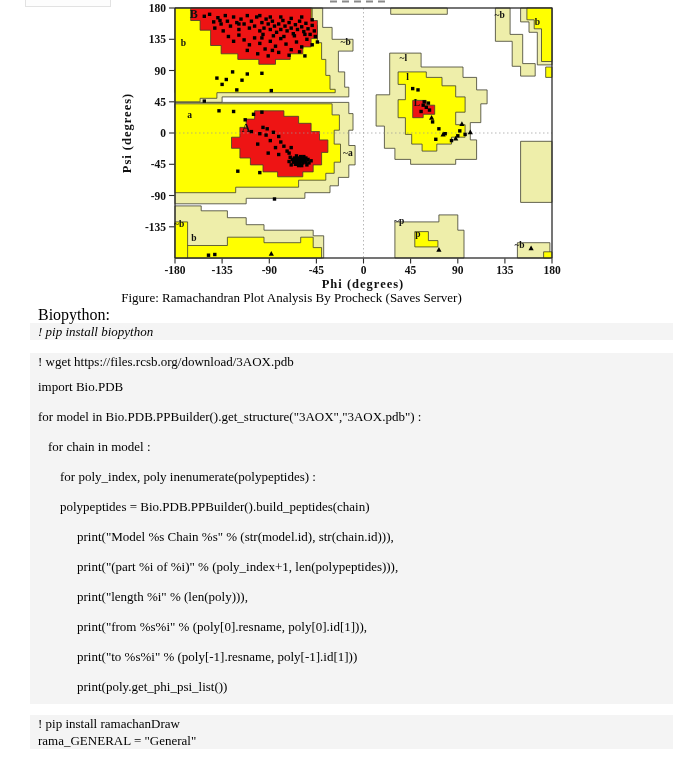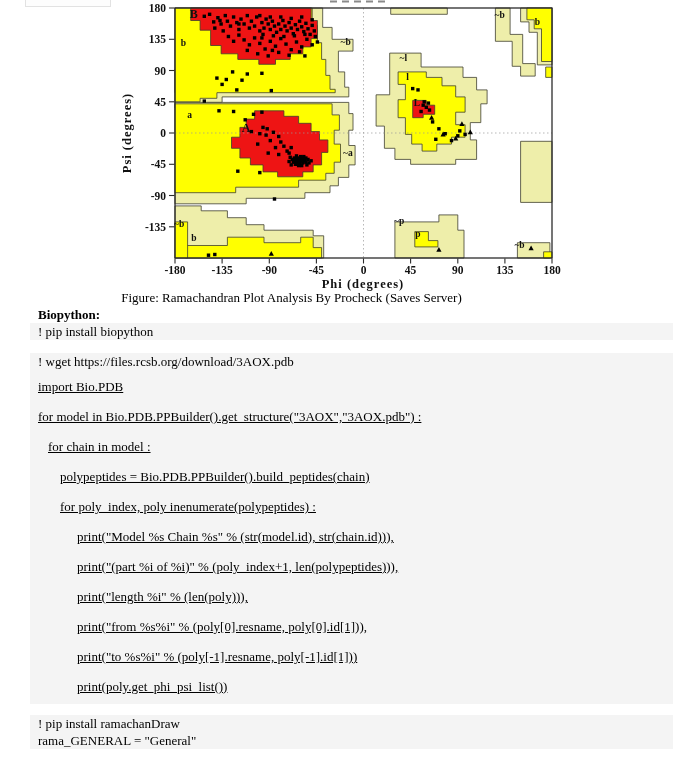--- a/index.html
+++ b/index.html
@@ -14,24 +14,24 @@
   #rama-svg .tick{font-size:11.5px;}
   #rama-svg .axis-title{font-size:12.5px;letter-spacing:1px;}
   #rama-svg .rlab{font-size:9.5px;}
   #rama-svg .rlab.lg{font-size:12px;}
   #rama-svg .grid{stroke:#9a9a9a;stroke-width:0.7;stroke-dasharray:1.5,2.5;}
   .cropdash{stroke:#8a8a8a;stroke-width:2;stroke-dasharray:7,5;}
   #caption{position:absolute;top:290px;left:0;width:583px;text-align:center;
            font-size:13px;line-height:16px;}
   
   #doc{position:absolute;top:307px;left:0;width:695px;}
-  .intro{margin-left:38px;height:16px;line-height:15px;font-size:13px;font-weight:bold;}
+  .intro{margin-left:38px;height:16px;line-height:15px;font-size:16px;}
   .bar{background:#f4f4f4;width:643px;margin-left:30px;}
   .bar .cl{line-height:17px;font-size:13px;}
-  .codeblock{background:#f4f4f4;width:643px;margin-left:30px;padding:2px 0;text-decoration:underline;}
+  .codeblock{background:#f4f4f4;width:643px;margin-left:30px;padding:2px 0;}
   .codeblock .cl{line-height:30px;font-size:13px;white-space:pre;}
 </style>
 </head>
 <body>
 
 <div id="page">
 
   <div id="topcrop"></div>
 
   <div id="figure">
@@ -298,31 +298,31 @@
         <polygon points="413.1,245.5 410.5,250.3 415.70000000000005,250.3" fill="#000"></polygon>
       </svg>
   </div>
 
   <div id="caption">Figure: Ramachandran Plot Analysis By Procheck (Saves Server)</div>
 
   <div id="doc">
     <div class="intro">Biopython:</div>
     <div id="blocks">
         <div class="bar" style="margin-bottom: 13px;">
-          <div class="cl" style="padding-left: 8px;">! pip install biopython</div>
+          <div class="cl" style="padding-left: 8px; font-style: italic;">! pip install biopython</div>
         </div>
         <div class="bar" style="">
           <div class="cl" style="padding-left: 8px;">! wget https://files.rcsb.org/download/3AOX.pdb</div>
         </div>
         <div class="codeblock" style="margin-bottom: 11px;">
           <div class="cl" style="padding-left: 8px;">import Bio.PDB</div>
           <div class="cl" style="padding-left: 8px;">for model in Bio.PDB.PPBuilder().get_structure("3AOX","3AOX.pdb") :</div>
           <div class="cl" style="padding-left: 18px;">for chain in model :</div>
+          <div class="cl" style="padding-left: 30px;">for poly_index, poly inenumerate(polypeptides) :</div>
           <div class="cl" style="padding-left: 30px;">polypeptides = Bio.PDB.PPBuilder().build_peptides(chain)</div>
-          <div class="cl" style="padding-left: 30px;">for poly_index, poly inenumerate(polypeptides) :</div>
           <div class="cl" style="padding-left: 47px;">print("Model %s Chain %s" % (str(model.id), str(chain.id))),</div>
           <div class="cl" style="padding-left: 47px;">print("(part %i of %i)" % (poly_index+1, len(polypeptides))),</div>
           <div class="cl" style="padding-left: 47px;">print("length %i" % (len(poly))),</div>
           <div class="cl" style="padding-left: 47px;">print("from %s%i" % (poly[0].resname, poly[0].id[1])),</div>
           <div class="cl" style="padding-left: 47px;">print("to %s%i" % (poly[-1].resname, poly[-1].id[1]))</div>
           <div class="cl" style="padding-left: 47px;">print(poly.get_phi_psi_list())</div>
         </div>
         <div class="bar" style="">
           <div class="cl" style="padding-left: 8px;">! pip install ramachanDraw</div>
         </div>

